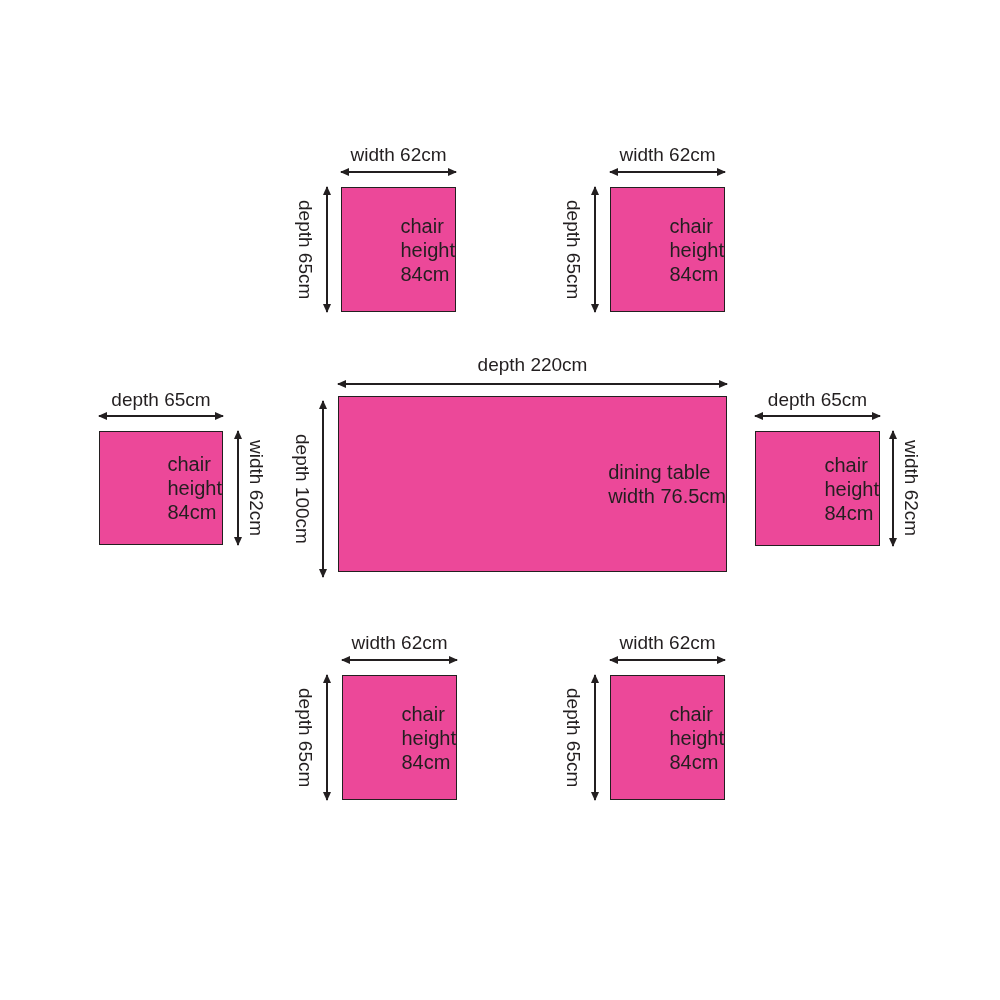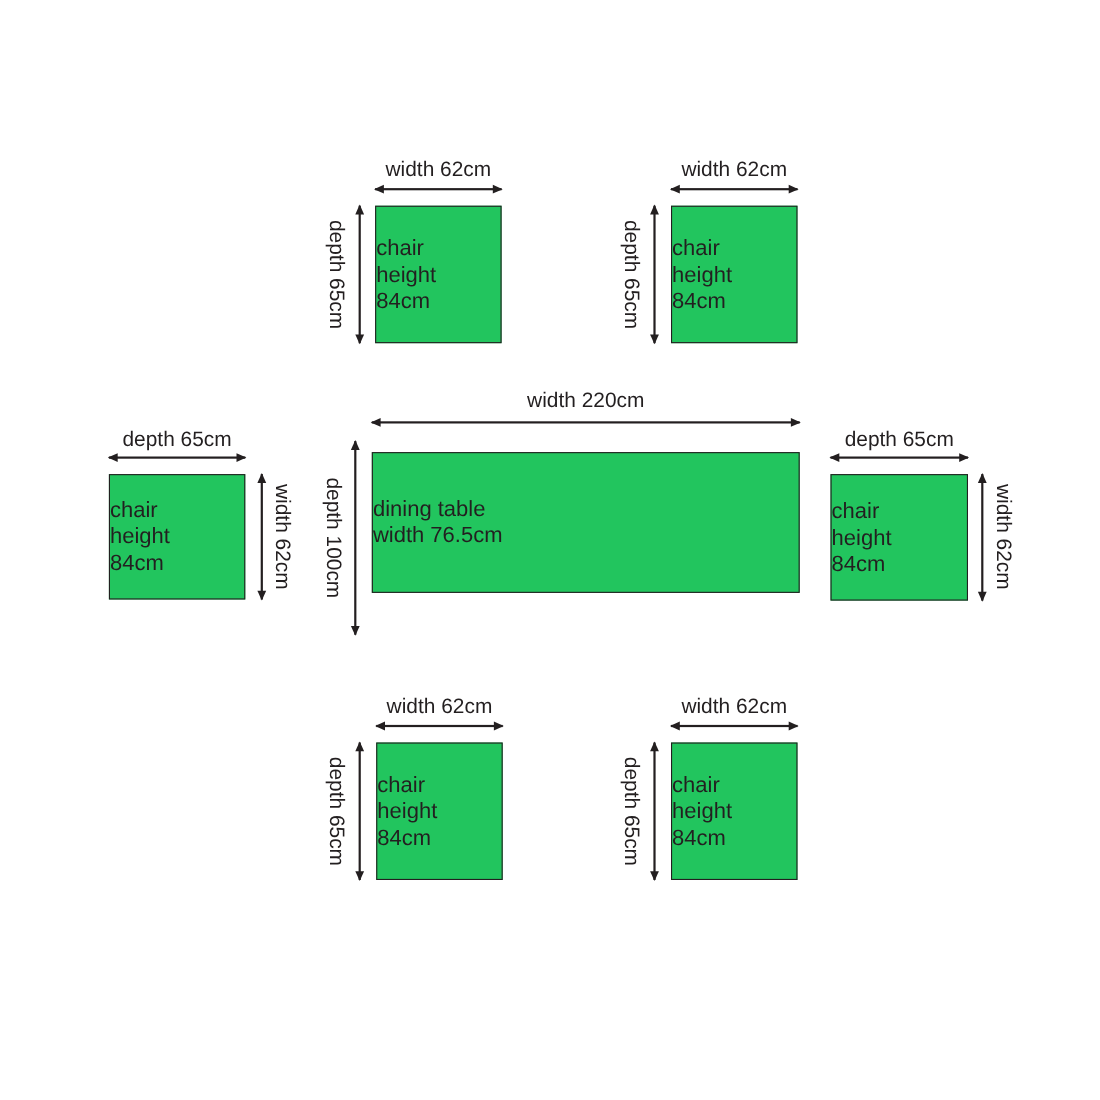--- a/index.html
+++ b/index.html
@@ -3,21 +3,21 @@
 <meta charset="utf-8">
 <style>
   html,body{margin:0;padding:0;background:#ffffff;}
   .canvas{
     position:relative;width:1000px;height:1000px;background:#ffffff;
     font-family:"Liberation Sans",sans-serif;color:#231f20;overflow:hidden;
   }
   
   .box{
     position:absolute;box-sizing:border-box;border:1.5px solid #231f20;
-    background:#22c55e;display:flex;align-items:center;justify-content:flex-start;
+    background:#ec4899;display:flex;align-items:center;justify-content:flex-end;
   }
   .body{font-size:20px;line-height:24px;text-align:left;}
   
   .dim-h{
     position:absolute;font-size:19px;line-height:22px;text-align:center;
     white-space:nowrap;
   }
   
   .dim-v{
     position:absolute;font-size:19px;writing-mode:vertical-rl;
@@ -38,21 +38,21 @@
   .v-arrow::before{
     content:"";position:absolute;top:-1px;left:-3px;width:0;height:0;
     border:4px solid transparent;border-top:none;border-bottom:9px solid #231f20;
   }
   .v-arrow::after{
     content:"";position:absolute;bottom:-1px;left:-3px;width:0;height:0;
     border:4px solid transparent;border-bottom:none;border-top:9px solid #231f20;
   }
 
   
-  .p-table-box{left:338px;top:411px;width:389px;height:128px;}
+  .p-table-box{left:338px;top:396px;width:389px;height:176px;}
   .p-table-wlabel{left:338px;top:354px;width:389px;}
   .p-table-harrow{left:338px;top:383px;width:389px;}
   .p-table-varrow{left:322px;top:401px;height:176px;}
   .p-table-dlabel{left:291px;top:401px;height:176px;}
 
   
   .p-ctl-box{left:341px;top:187px;width:115px;height:125px;}
   .p-ctl-wlabel{left:341px;top:144px;width:115px;}
   .p-ctl-harrow{left:341px;top:171px;width:115px;}
   .p-ctl-varrow{left:326px;top:187px;height:125px;}
@@ -91,21 +91,21 @@
   .p-cbr-wlabel{left:610px;top:632px;width:115px;}
   .p-cbr-harrow{left:610px;top:659px;width:115px;}
   .p-cbr-varrow{left:594px;top:675px;height:125px;}
   .p-cbr-dlabel{left:562px;top:675px;height:125px;}
 </style>
 </head>
 <body>
 
 <div class="canvas">
 
-  <div class="dim-h p-table-wlabel">width 220cm</div>
+  <div class="dim-h p-table-wlabel">depth 220cm</div>
   <div class="h-arrow p-table-harrow"></div>
   <div class="dim-v p-table-dlabel">depth 100cm</div>
   <div class="v-arrow p-table-varrow"></div>
   <div class="box p-table-box">
     <div class="body">
       <div>dining table</div>
       <div>width 76.5cm</div>
     </div>
   </div>
 

